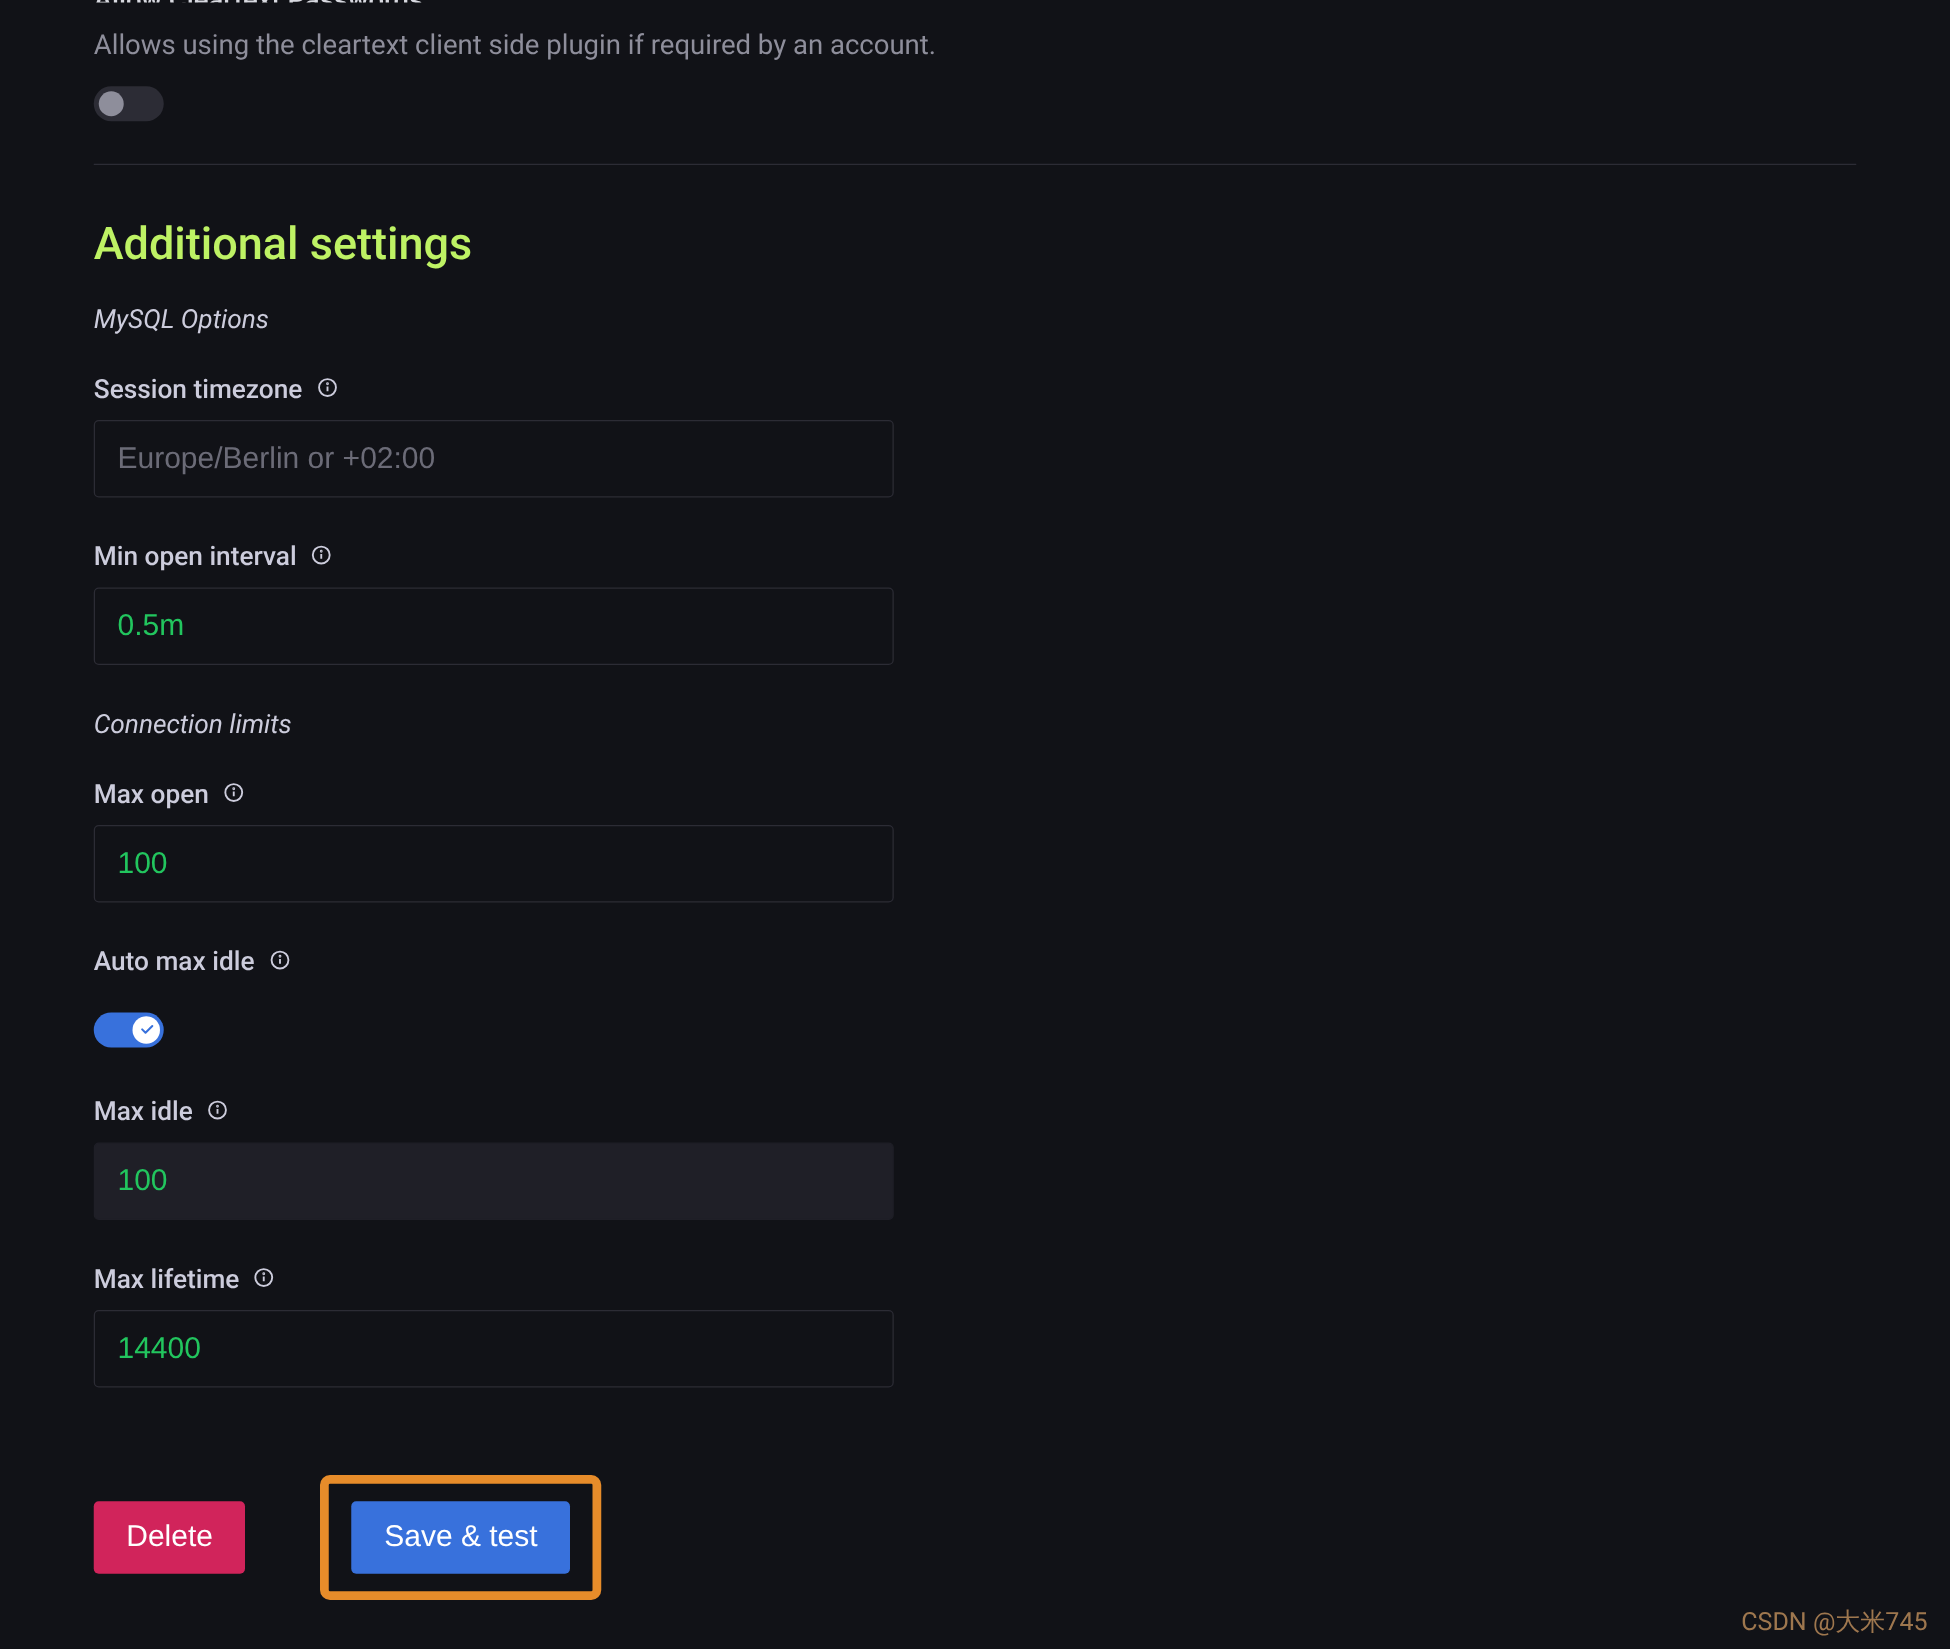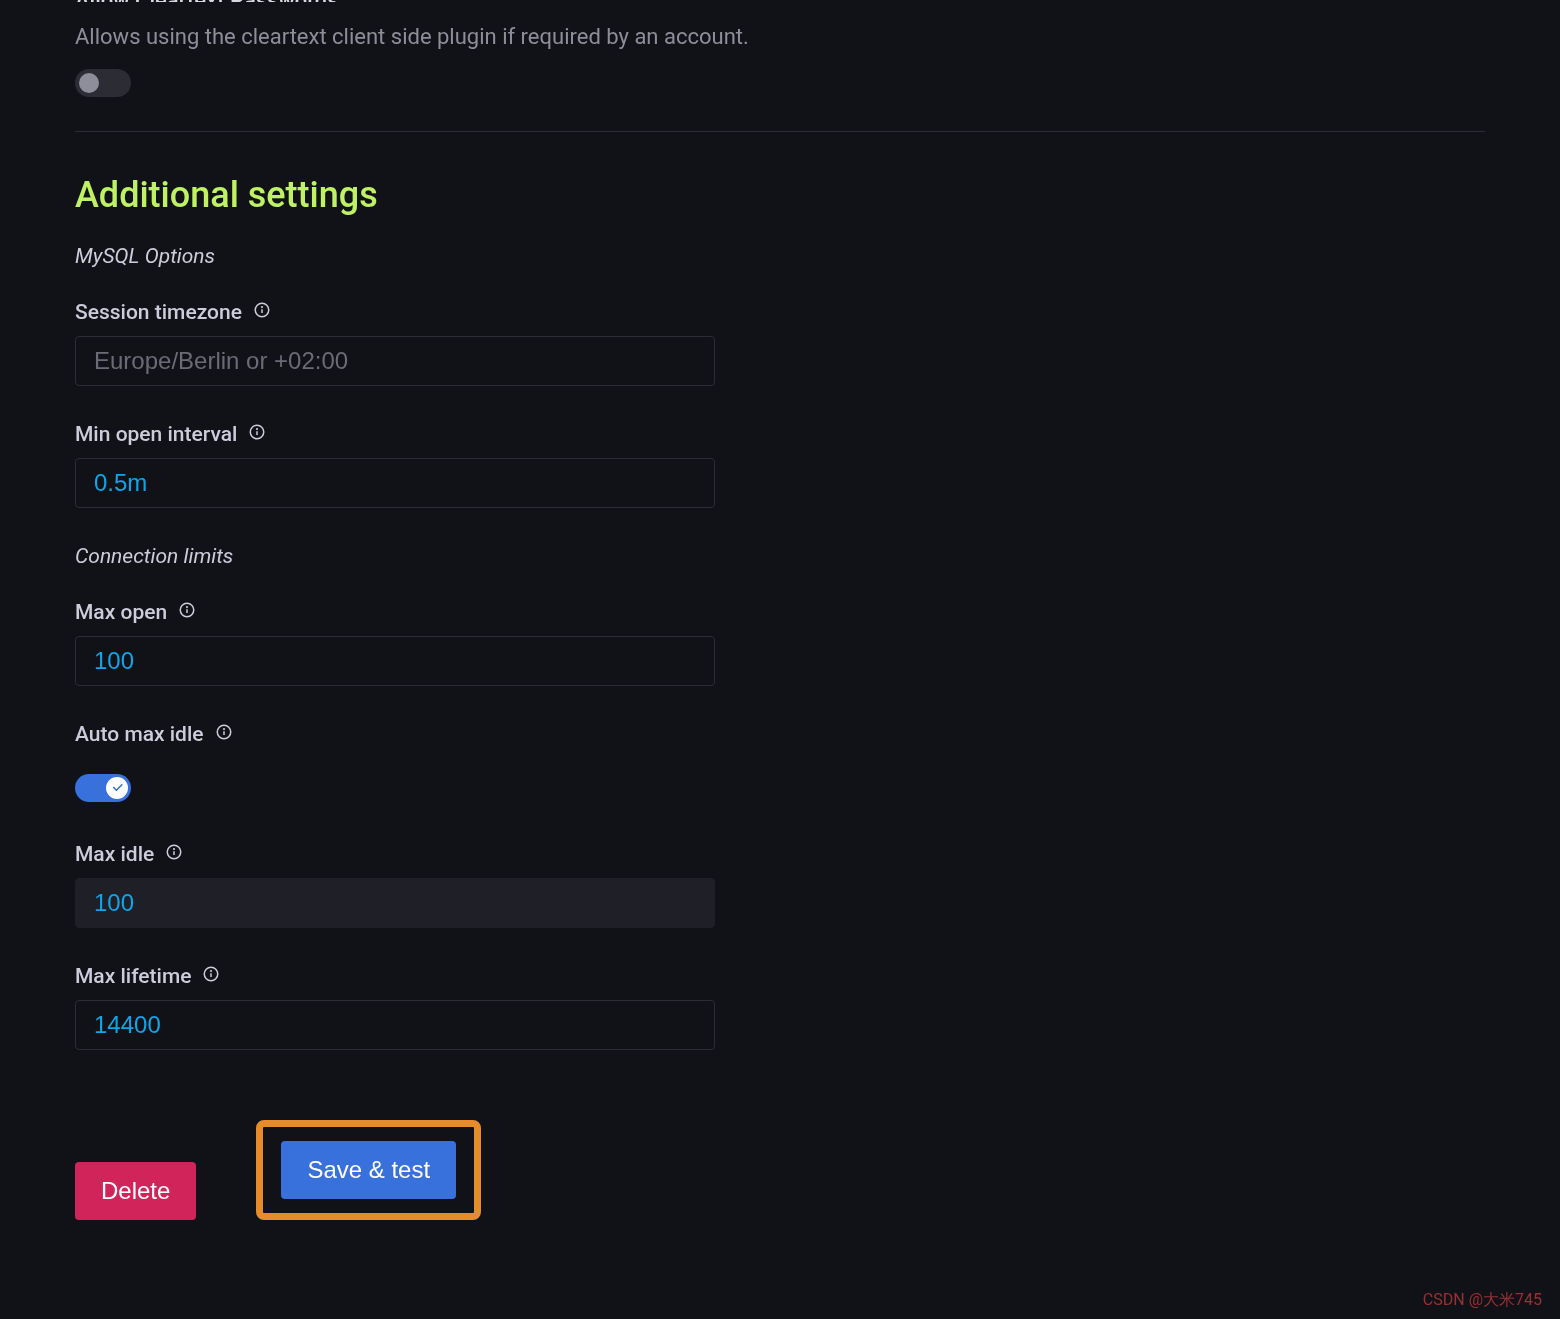--- a/index.html
+++ b/index.html
@@ -112,45 +112,45 @@
       cursor: pointer;
     }
     .info-icon svg {
       width: 18px;
       height: 18px;
       stroke: #ccccdc;
       fill: none;
     }
     .text-input {
       width: 640px;
-      height: 50px;
+      height: 62px;
       background: #111217;
       border: 1px solid #2c2c35;
       border-radius: 4px;
-      color: #0ea5e9;
+      color: #22c55e;
       font-size: 24px;
       padding: 0 18px;
       outline: none;
     }
     .text-input::placeholder {
       color: #6b6b77;
     }
     .text-input.disabled-look {
       background: #1f1f27;
       border: 1px solid #1f1f27;
     }
     .subsection-heading.connection {
       margin-top: 32px;
       margin-bottom: 32px;
     }
     .button-row {
       display: flex;
       gap: 60px;
       margin-top: 70px;
-      align-items: flex-end;
+      align-items: center;
     }
     .btn {
       height: 58px;
       padding: 0 26px;
       border: none;
       border-radius: 4px;
       font-size: 24px;
       font-weight: 500;
       cursor: pointer;
       color: #fff;
@@ -164,22 +164,22 @@
     .highlight-box {
       border: 7px solid #e78c2a;
       border-radius: 8px;
       padding: 14px 18px;
       display: inline-flex;
     }
     .watermark {
       position: absolute;
       bottom: 8px;
       right: 18px;
-      color: #ef4444;
-      font-size: 16px;
+      color: #fdba74;
+      font-size: 20px;
       opacity: 0.6;
     }
   </style>
 </head>
 <body>
 
 <div class="container">
   <div class="top-section">
     <div class="field-title-cut">Allow Cleartext Passwords</div>
     <div class="field-description">Allows using the cleartext client side plugin if required by an account.</div>

